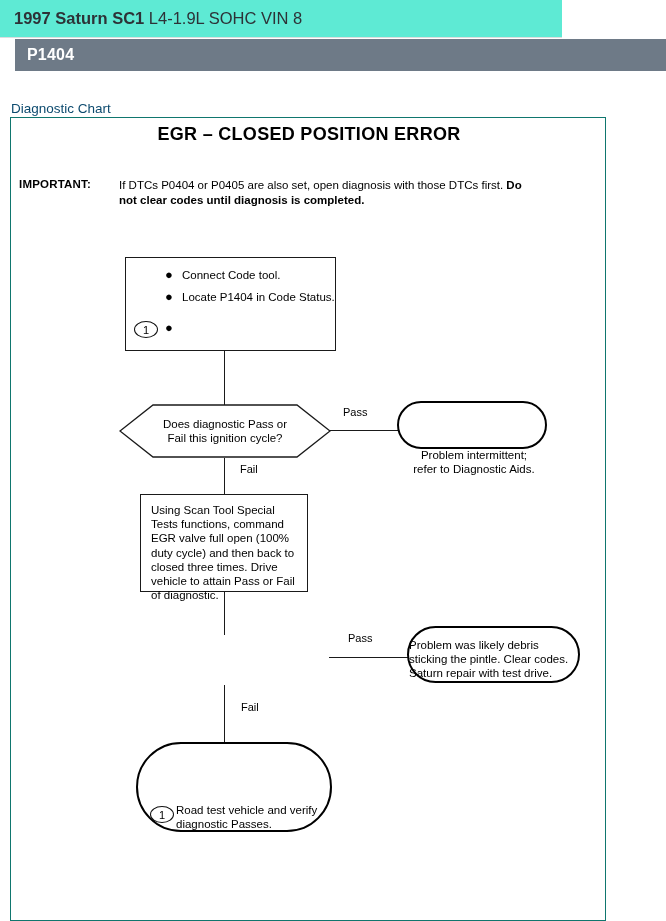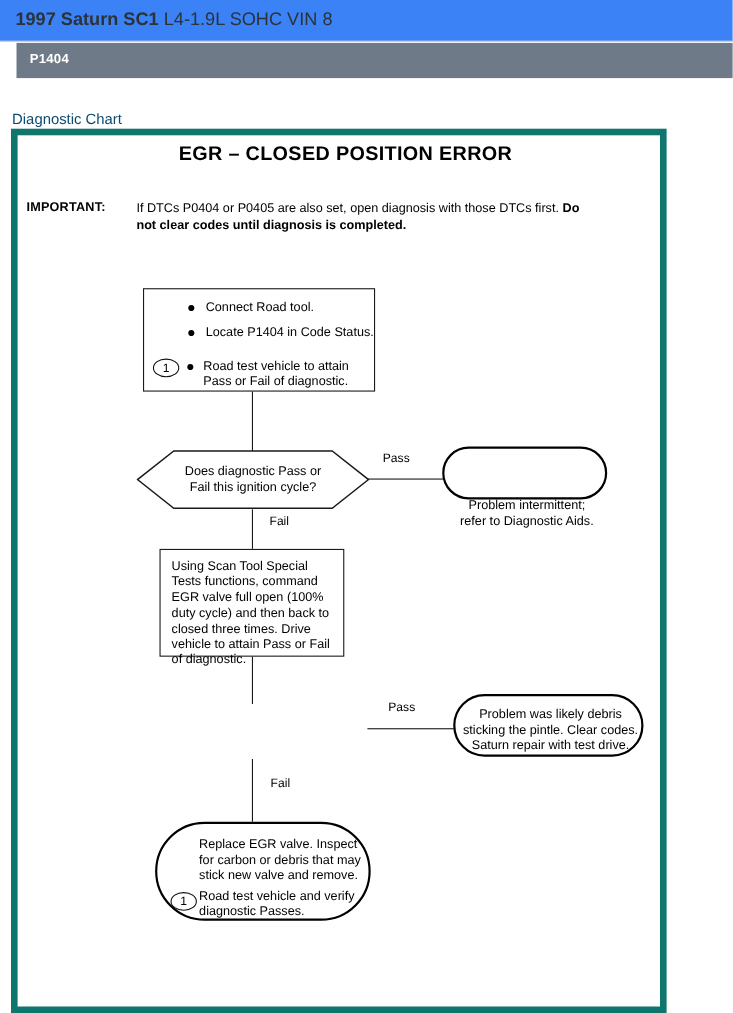--- a/index.html
+++ b/index.html
@@ -7,55 +7,55 @@
     margin: 0; padding: 0;
     width: 666px; height: 921px;
     background: #ffffff;
     font-family: "Liberation Sans", sans-serif;
     overflow: hidden;
   }
 
   
   #vehicle-bar {
     position: absolute; left: 0; top: 0;
-    width: 666px; height: 38px;
-    background: #3b82f6;
+    width: 562px; height: 38px;
+    background: #5eead4;
     border-bottom: 1px solid #dcdddf;
   }
   #vehicle-title {
     position: absolute; left: 14px; top: 9px;
     font-size: 16.5px; color: #2d3237; white-space: nowrap;
   }
   #vehicle-title .model { font-weight: bold; }
   #vehicle-title .engine { font-weight: normal; }
 
   
   #code-bar {
     position: absolute; left: 15px; top: 39px;
     width: 651px; height: 32px;
     background: #6e7a87;
   }
   #code-label {
     position: absolute; left: 12px; top: 7px;
-    font-size: 12px; color: #ffffff; font-weight: bold;
+    font-size: 16px; color: #ffffff; font-weight: bold;
     letter-spacing: .2px;
   }
 
   
   #chart-caption {
     position: absolute; left: 11px; top: 101px;
     font-size: 13.5px; color: #0c4a6e;
   }
 
   
   #chart-frame {
     position: absolute; left: 10px; top: 117px;
     width: 596px; height: 804px;
     background: #ffffff;
-    border: 6px solid #0f766e;
+    border: 1px solid #0f766e;
     overflow: hidden;
   }
 
   .serif { font-family: Liberation Sans, sans-serif; }
 
   #chart-title {
     position: absolute; left: 0; top: 6px; width: 596px;
     text-align: center;
     font-size: 18px; font-weight: bold; color: #000;
     letter-spacing: .3px;
@@ -146,29 +146,28 @@
   <div id="important-block">
     <div id="important-label" class="serif">IMPORTANT:</div>
     <div id="important-text" class="serif">
       <span>If DTCs P0404 or P0405 are also set, open diagnosis with those DTCs first. </span><b>Do not clear codes until diagnosis is completed.</b>
     </div>
   </div>
 
   <div class="node proc-box" style="left:114px; top:139px; width:211px; height:94px;">
     <div class="bullet-row" style="left:38px; top:10px;">
       <span class="bullet-dot serif">●</span>
-      <span class="bullet-txt serif">Connect Road tool.</span>
+      <span class="bullet-txt serif">Connect Code tool.</span>
     </div>
     <div class="bullet-row" style="left:38px; top:32px;">
       <span class="bullet-dot serif">●</span>
       <span class="bullet-txt serif">Locate P1404 in Code Status.</span>
     </div>
     <div class="bullet-row" style="left:38px; top:63px; width:150px;">
       <span class="bullet-dot serif">●</span>
-      <span class="bullet-txt serif">Road test vehicle to attain Pass or Fail of diagnostic.</span>
     </div>
     <div class="step-circle serif" style="left:8px; top:63px;">1</div>
   </div>
 
   <div class="vline" style="left:213px; top:233px; height:57px;"></div>
 
   <div class="hex-wrap" style="left:108px; top:286px; width:212px; height:54px;">
     <svg width="212" height="54" viewBox="0 0 212 54" aria-hidden="true">
       <polygon points="34,1 178,1 211,27 178,53 34,53 1,27" fill="#ffffff" stroke="#1a1a1a" stroke-width="1.3"></polygon>
     </svg>
@@ -197,36 +196,31 @@
     <div class="body-txt serif" style="position:absolute; left:10px; top:8px; width:150px;">Using Scan Tool Special Tests functions, command EGR valve full open (100% duty cycle) and then back to closed three times. Drive vehicle to attain Pass or Fail of diagnostic.</div>
   </div>
 
   <div class="vline" style="left:213px; top:474px; height:43px;"></div>
 
 
   <div class="hline" style="left:318px; top:539px; width:80px;"></div>
   <div class="edge-label serif" style="left:337px; top:514px;">Pass</div>
 
   <div class="node term-oval" style="left:396px; top:508px; width:173px; height:57px;">
-    <div class="body-txt serif" style="position:absolute; left:0; top:10px; width:173px; text-align:center;">
+    <div class="body-txt serif" style="position:absolute; left:0; top:10px; width:173px; text-align:left;">
       <span>Problem was likely debris</span><br>
       <span>sticking the pintle. Clear codes.</span><br>
       <span>Saturn repair with test drive.</span>
     </div>
   </div>
 
   <div class="vline" style="left:213px; top:567px; height:57px;"></div>
   <div class="edge-label serif" style="left:230px; top:583px;">Fail</div>
 
   <div class="node term-oval" style="left:125px; top:624px; width:196px; height:90px;">
-    <div class="body-txt serif" style="position:absolute; left:38px; top:12px; width:150px;">
-      <span>Replace EGR valve. Inspect</span><br>
-      <span>for carbon or debris that may</span><br>
-      <span>stick new valve and remove.</span>
-    </div>
     <div class="step-circle serif" style="left:12px; top:62px;">1</div>
     <div class="body-txt serif" style="position:absolute; left:38px; top:59px; width:150px;">
       <span>Road test vehicle and verify</span><br>
       <span>diagnostic Passes.</span>
     </div>
   </div>
 
 </div>
 
 </body></html>

